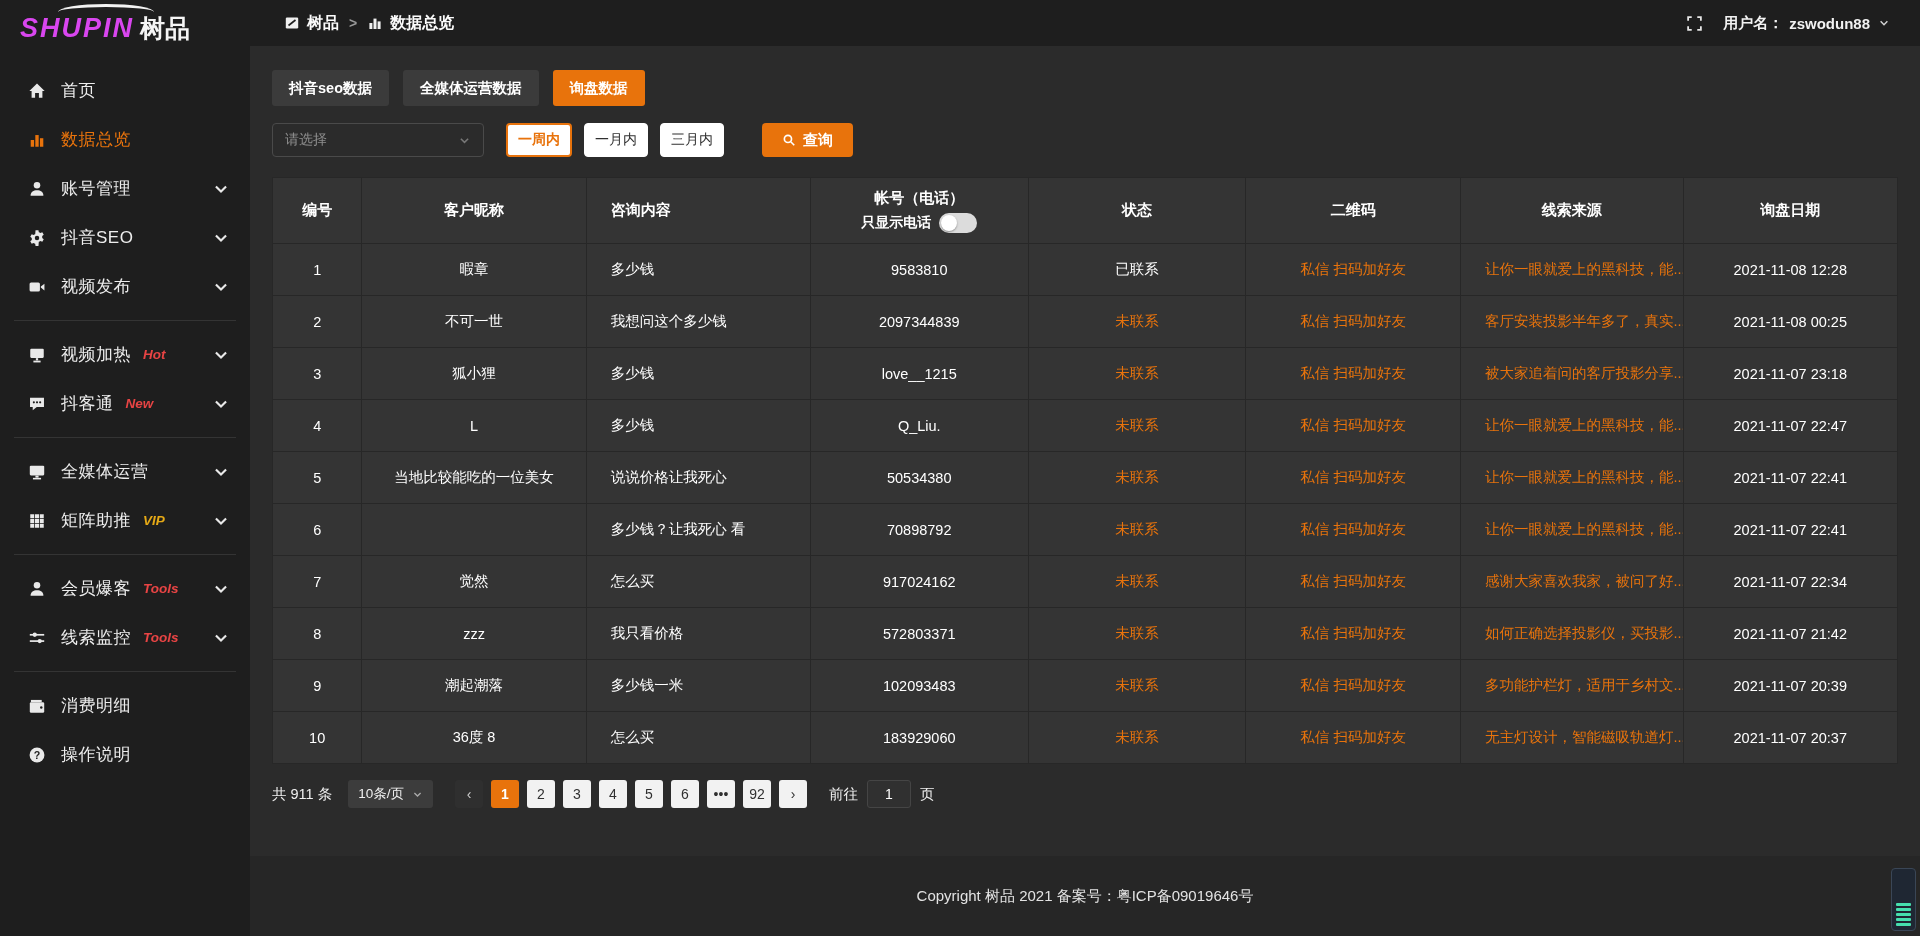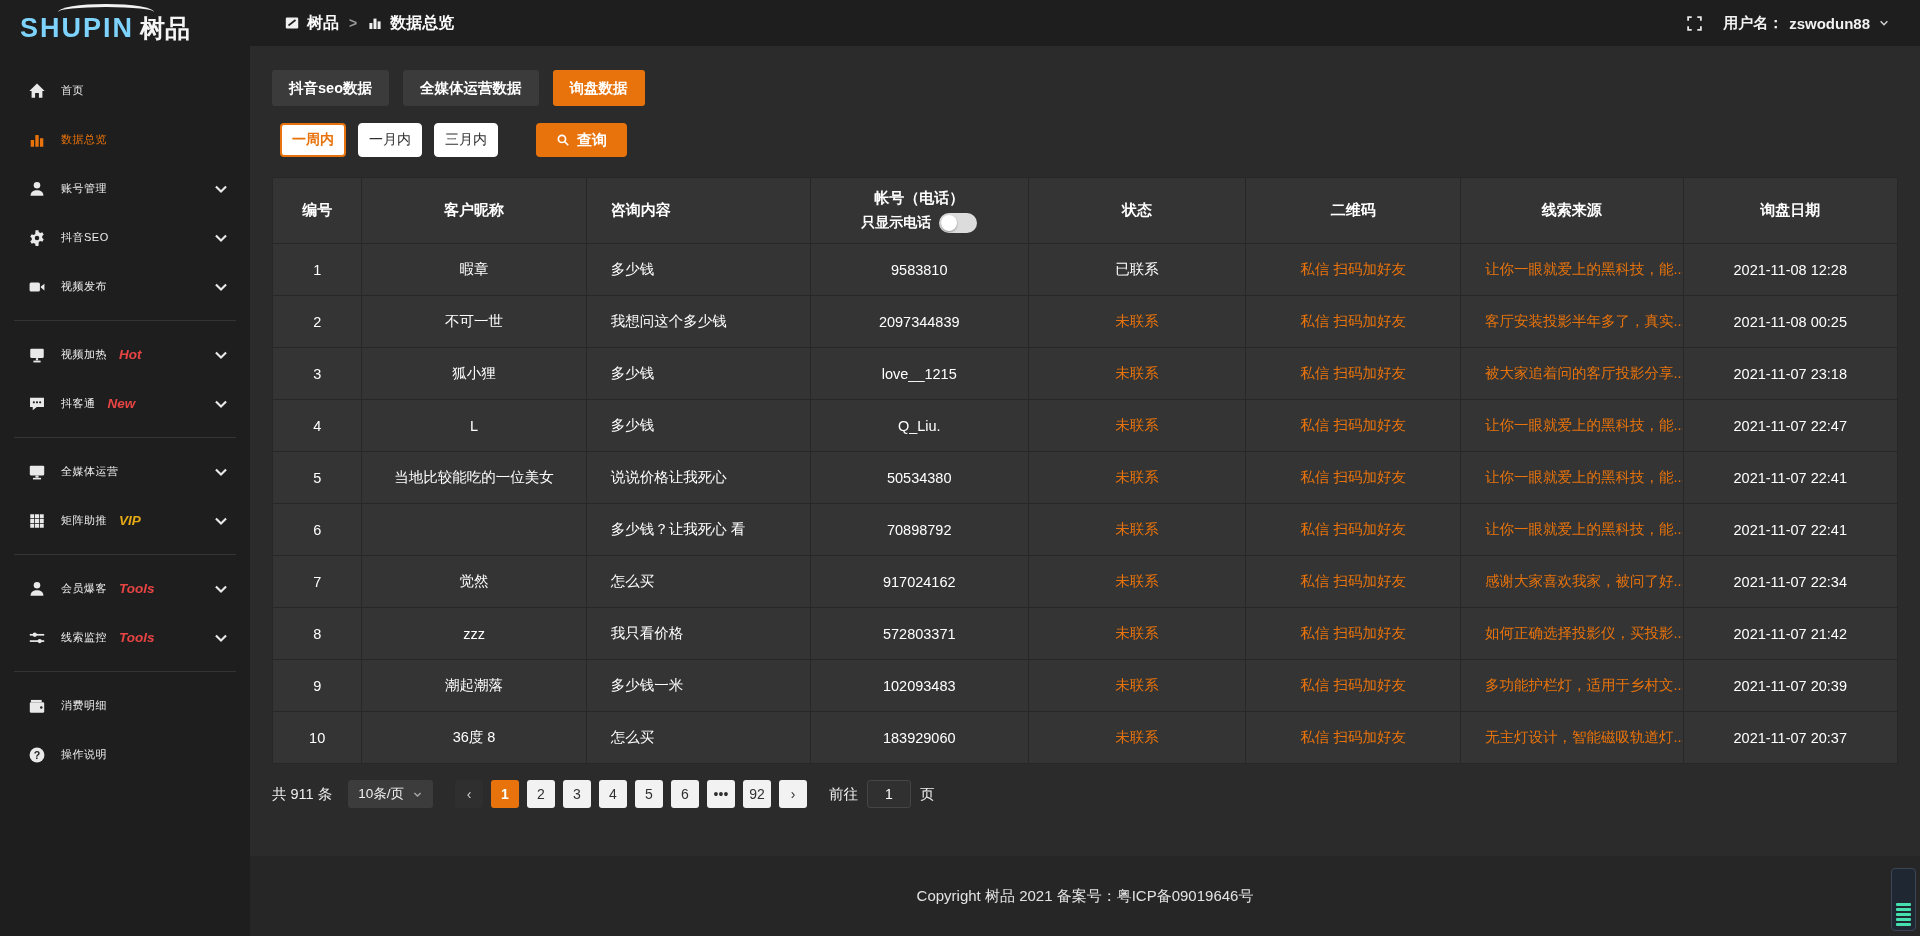--- a/index.html
+++ b/index.html
@@ -8,26 +8,26 @@
     font-family:"Liberation Sans","DejaVu Sans",sans-serif;
     background:#2b2b2b; color:#fff; position:relative;
   }
   .icon{display:inline-flex;align-items:center;justify-content:center;flex:0 0 auto;}
   .icon svg{width:100%;height:100%;fill:currentColor;}
 
   
   .sidebar{position:absolute;left:0;top:0;width:250px;height:936px;background:#1e1e1e;z-index:3;}
   .logo{height:56px;display:flex;align-items:center;padding-left:20px;position:relative;}
   .logo-arc{position:absolute;top:4px;left:58px;width:96px;height:16px;border-top:3px solid #f2f2f2;border-radius:50%;}
-  .logo-en{font-size:27px;font-weight:800;letter-spacing:2px;color:#7dd3fc;}
+  .logo-en{font-size:27px;font-weight:800;letter-spacing:2px;color:#d946ef;font-style:italic;}
   .logo-cn{font-size:25px;font-weight:800;color:#f5f5f5;margin-left:6px;}
   .nav{margin-top:10px;}
   .nav-item{height:49px;display:flex;align-items:center;padding:0 20px 0 28px;cursor:pointer;color:#ededed;}
   .nav-item .icon{width:18px;height:18px;color:#e9e9e9;}
-  .nav-label{font-size:11px;margin-left:15px;letter-spacing:0.5px;}
+  .nav-label{font-size:17px;margin-left:15px;letter-spacing:0.5px;}
   .nav-item.active{color:#e8730c;}
   .nav-item.active .icon{color:#e8730c;}
   .badge{font-size:13.5px;font-weight:bold;font-style:italic;margin-left:12px;}
   .badge.hot{color:#e84444;}
   .badge.vip{color:#e5a916;}
   .chev{margin-left:auto;width:13px;height:13px;color:#8d8d8d;}
   .chev svg{fill:none;stroke:currentColor;stroke-width:1.8;}
   .nav-divider{height:1px;background:#343434;margin:9px 14px;}
 
   
@@ -336,20 +336,28 @@
 
 <main class="main">
 
   <div class="tabs" id="tabs">
       <button class="tab">抖音seo数据</button>
       <button class="tab">全媒体运营数据</button>
       <button class="tab active">询盘数据</button>
     </div>
 
   <div class="filter-row">
+    <div class="select">
+      <span class="select-placeholder">请选择</span>
+      <span class="chev icon" id="select-chev">
+          <svg viewBox="0 0 16 16" fill="none">
+            <path d="M3.5 5.8 8 10.3l4.5-4.5" stroke="currentColor" stroke-width="1.9" fill="none"></path>
+          </svg>
+        </span>
+    </div>
     <div class="range-group" id="ranges">
         <button class="range-btn active">一周内</button>
         <button class="range-btn">一月内</button>
         <button class="range-btn">三月内</button>
       </div>
     <button class="query-btn">
       <span class="icon" id="search-ic">
           <svg viewBox="0 0 16 16" fill="none">
             <circle cx="6.8" cy="6.8" r="4.1" stroke="currentColor" stroke-width="1.9" fill="none"></circle>
             <path d="M10 10l4 4" stroke="currentColor" stroke-width="1.9"></path>

